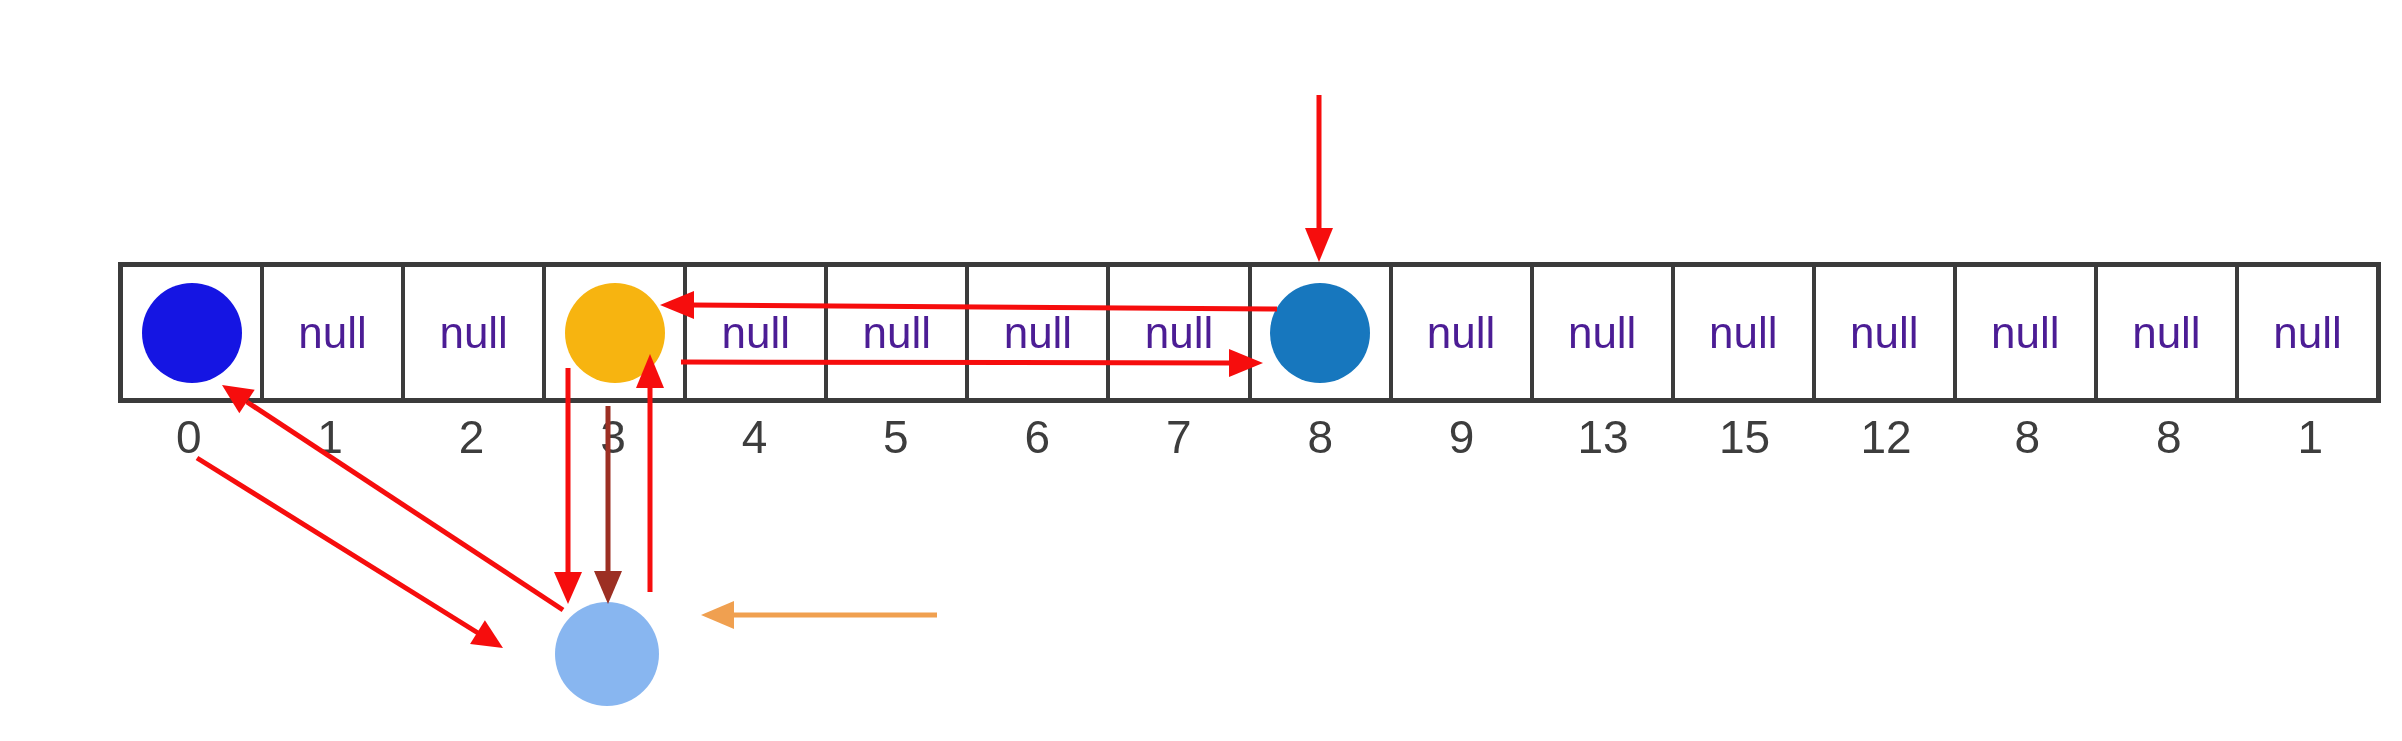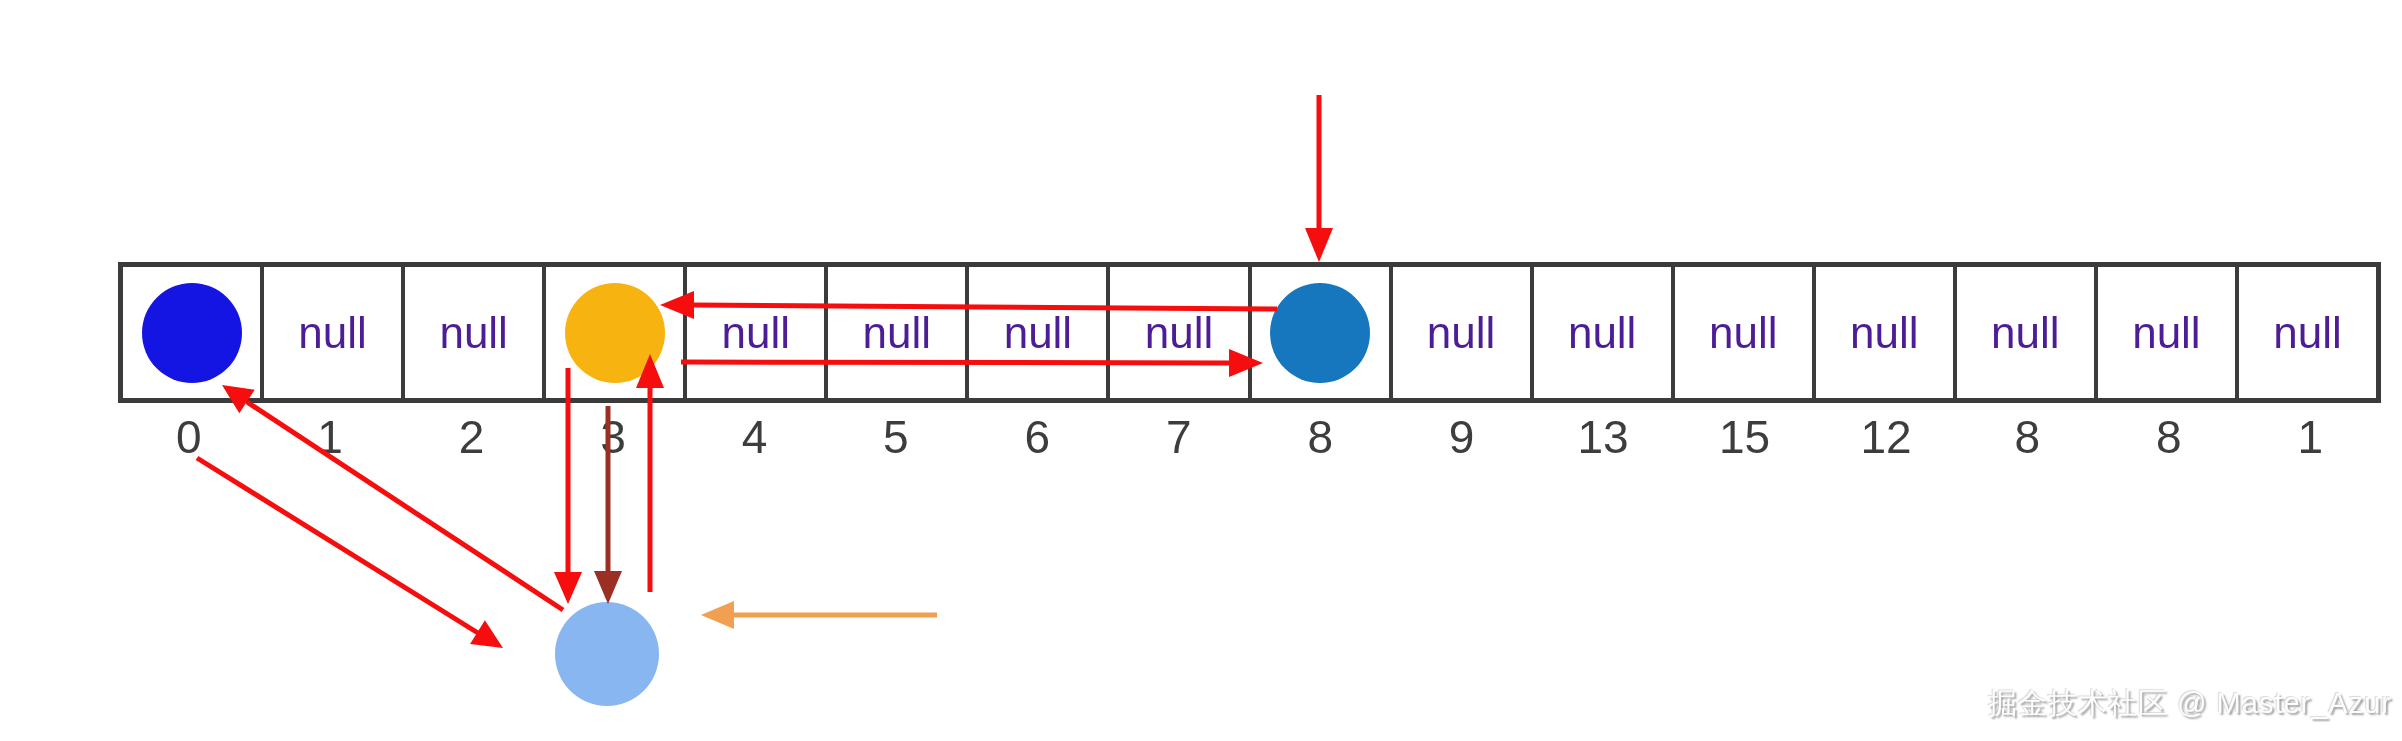--- a/index.html
+++ b/index.html
@@ -170,15 +170,14 @@
       <polygon points="503,648 470.1,644.1 484.9,620.3" fill="#f60d0d"></polygon>
     </g>
 
     <g>
       <line x1="937" y1="615" x2="730" y2="615" stroke="#f0a050"></line>
       <polygon points="701,615 734,601 734,629" fill="#f0a050"></polygon>
     </g>
 
   </svg>
 
-  <div class="watermark">掘金技术社区 @ Master_Azur</div>
 
 </div>
 
 </body></html>

